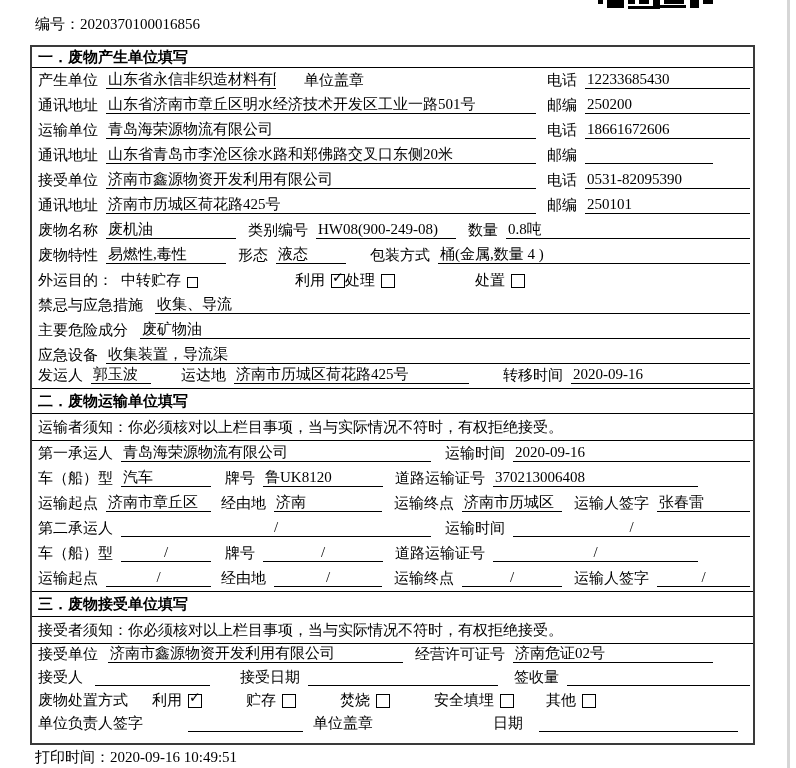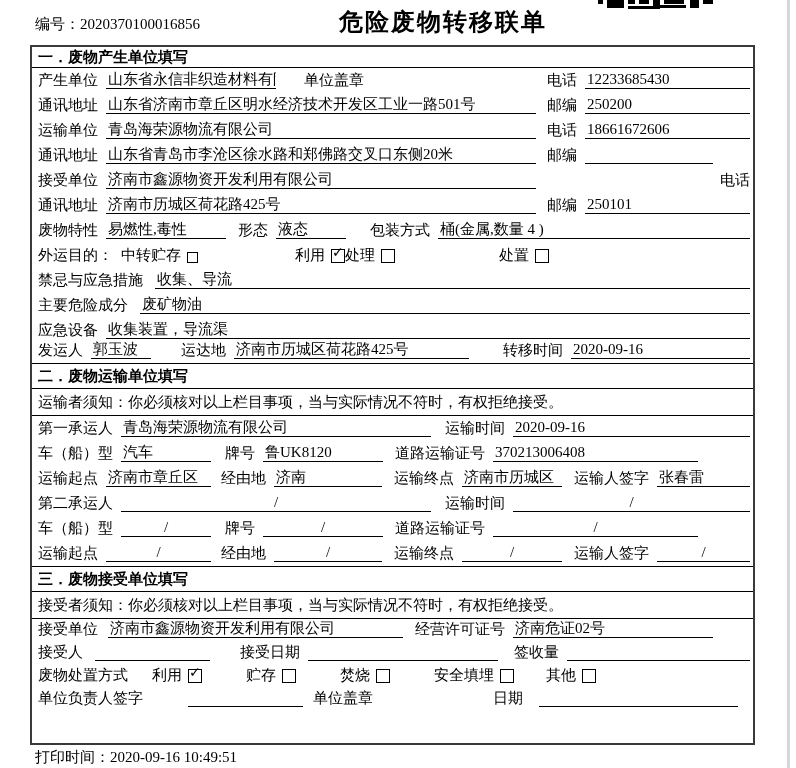--- a/index.html
+++ b/index.html
@@ -33,21 +33,20 @@
   .print-line{position:absolute;left:35px;top:748px;font-size:15px;white-space:nowrap;}
 </style>
 </head>
 <body>
 
 <div class="page">
 
   <div class="serial">
     <span>编号：</span><span>2020370100016856</span>
   </div>
-  <div class="doc-title">危险废物转移联单</div>
 
   <svg class="qr" width="115" height="10" viewBox="0 0 115 10">
     <g fill="#000">
       <rect x="0" y="0" width="5" height="4"></rect>
         <rect x="9" y="0" width="17" height="8"></rect>
       <rect x="30" y="0" width="7" height="4"></rect>
         <rect x="30" y="6" width="27" height="3"></rect>
       <rect x="41" y="0" width="10" height="4"></rect>
         <rect x="55" y="0" width="7" height="9"></rect>
       <rect x="66" y="0" width="20" height="4"></rect>
@@ -89,29 +88,38 @@
       <span class="lbl">通讯地址</span>
       <span class="val" style="width:430px">山东省青岛市李沧区徐水路和郑佛路交叉口东侧20米</span>
       <span class="lbl" style="margin-left:auto">邮编</span>
       <span class="val" style="width:128px;margin-right:37px"></span>
     </div>
 
     <div class="row h25">
       <span class="lbl">接受单位</span>
       <span class="val" style="width:430px">济南市鑫源物资开发利用有限公司</span>
       <span class="lbl" style="margin-left:auto">电话</span>
+      <span class="val" style="width:165px">0531-82095390</span>
     </div>
 
     <div class="row h25">
       <span class="lbl">通讯地址</span>
       <span class="val" style="width:430px">济南市历城区荷花路425号</span>
       <span class="lbl" style="margin-left:auto">邮编</span>
       <span class="val" style="width:165px">250101</span>
     </div>
 
+    <div class="row h25">
+      <span class="lbl">废物名称</span>
+      <span class="val" style="width:130px">废机油</span>
+      <span class="lbl" style="margin-left:12px">类别编号</span>
+      <span class="val" style="width:140px">HW08(900-249-08)</span>
+      <span class="lbl" style="margin-left:12px">数量</span>
+      <span class="val fill">0.8吨</span>
+    </div>
 
     <div class="row h25">
       <span class="lbl">废物特性</span>
       <span class="val" style="width:120px">易燃性,毒性</span>
       <span class="lbl" style="margin-left:12px">形态</span>
       <span class="val" style="width:70px">液态</span>
       <span class="lbl" style="margin-left:24px">包装方式</span>
       <span class="val fill">桶(金属,数量 4 )</span>
     </div>
 
@@ -122,21 +130,21 @@
           <span class="tick"></span>
         </span>
       <span class="lbl" style="margin-left:97px">利用</span>
       <span class="cb">
           <span class="tick">✓</span>
         </span>
       <span class="lbl" style="">处理</span>
       <span class="cb">
           <span class="tick"></span>
         </span>
-      <span class="lbl" style="margin-left:104px">处置</span>
+      <span class="lbl" style="margin-left:80px">处置</span>
       <span class="cb">
           <span class="tick"></span>
         </span>
     </div>
 
     <div class="row h25">
       <span class="lbl">禁忌与应急措施</span>
       <span class="val fill" style="margin-left:12px">收集、导流</span>
     </div>
 

